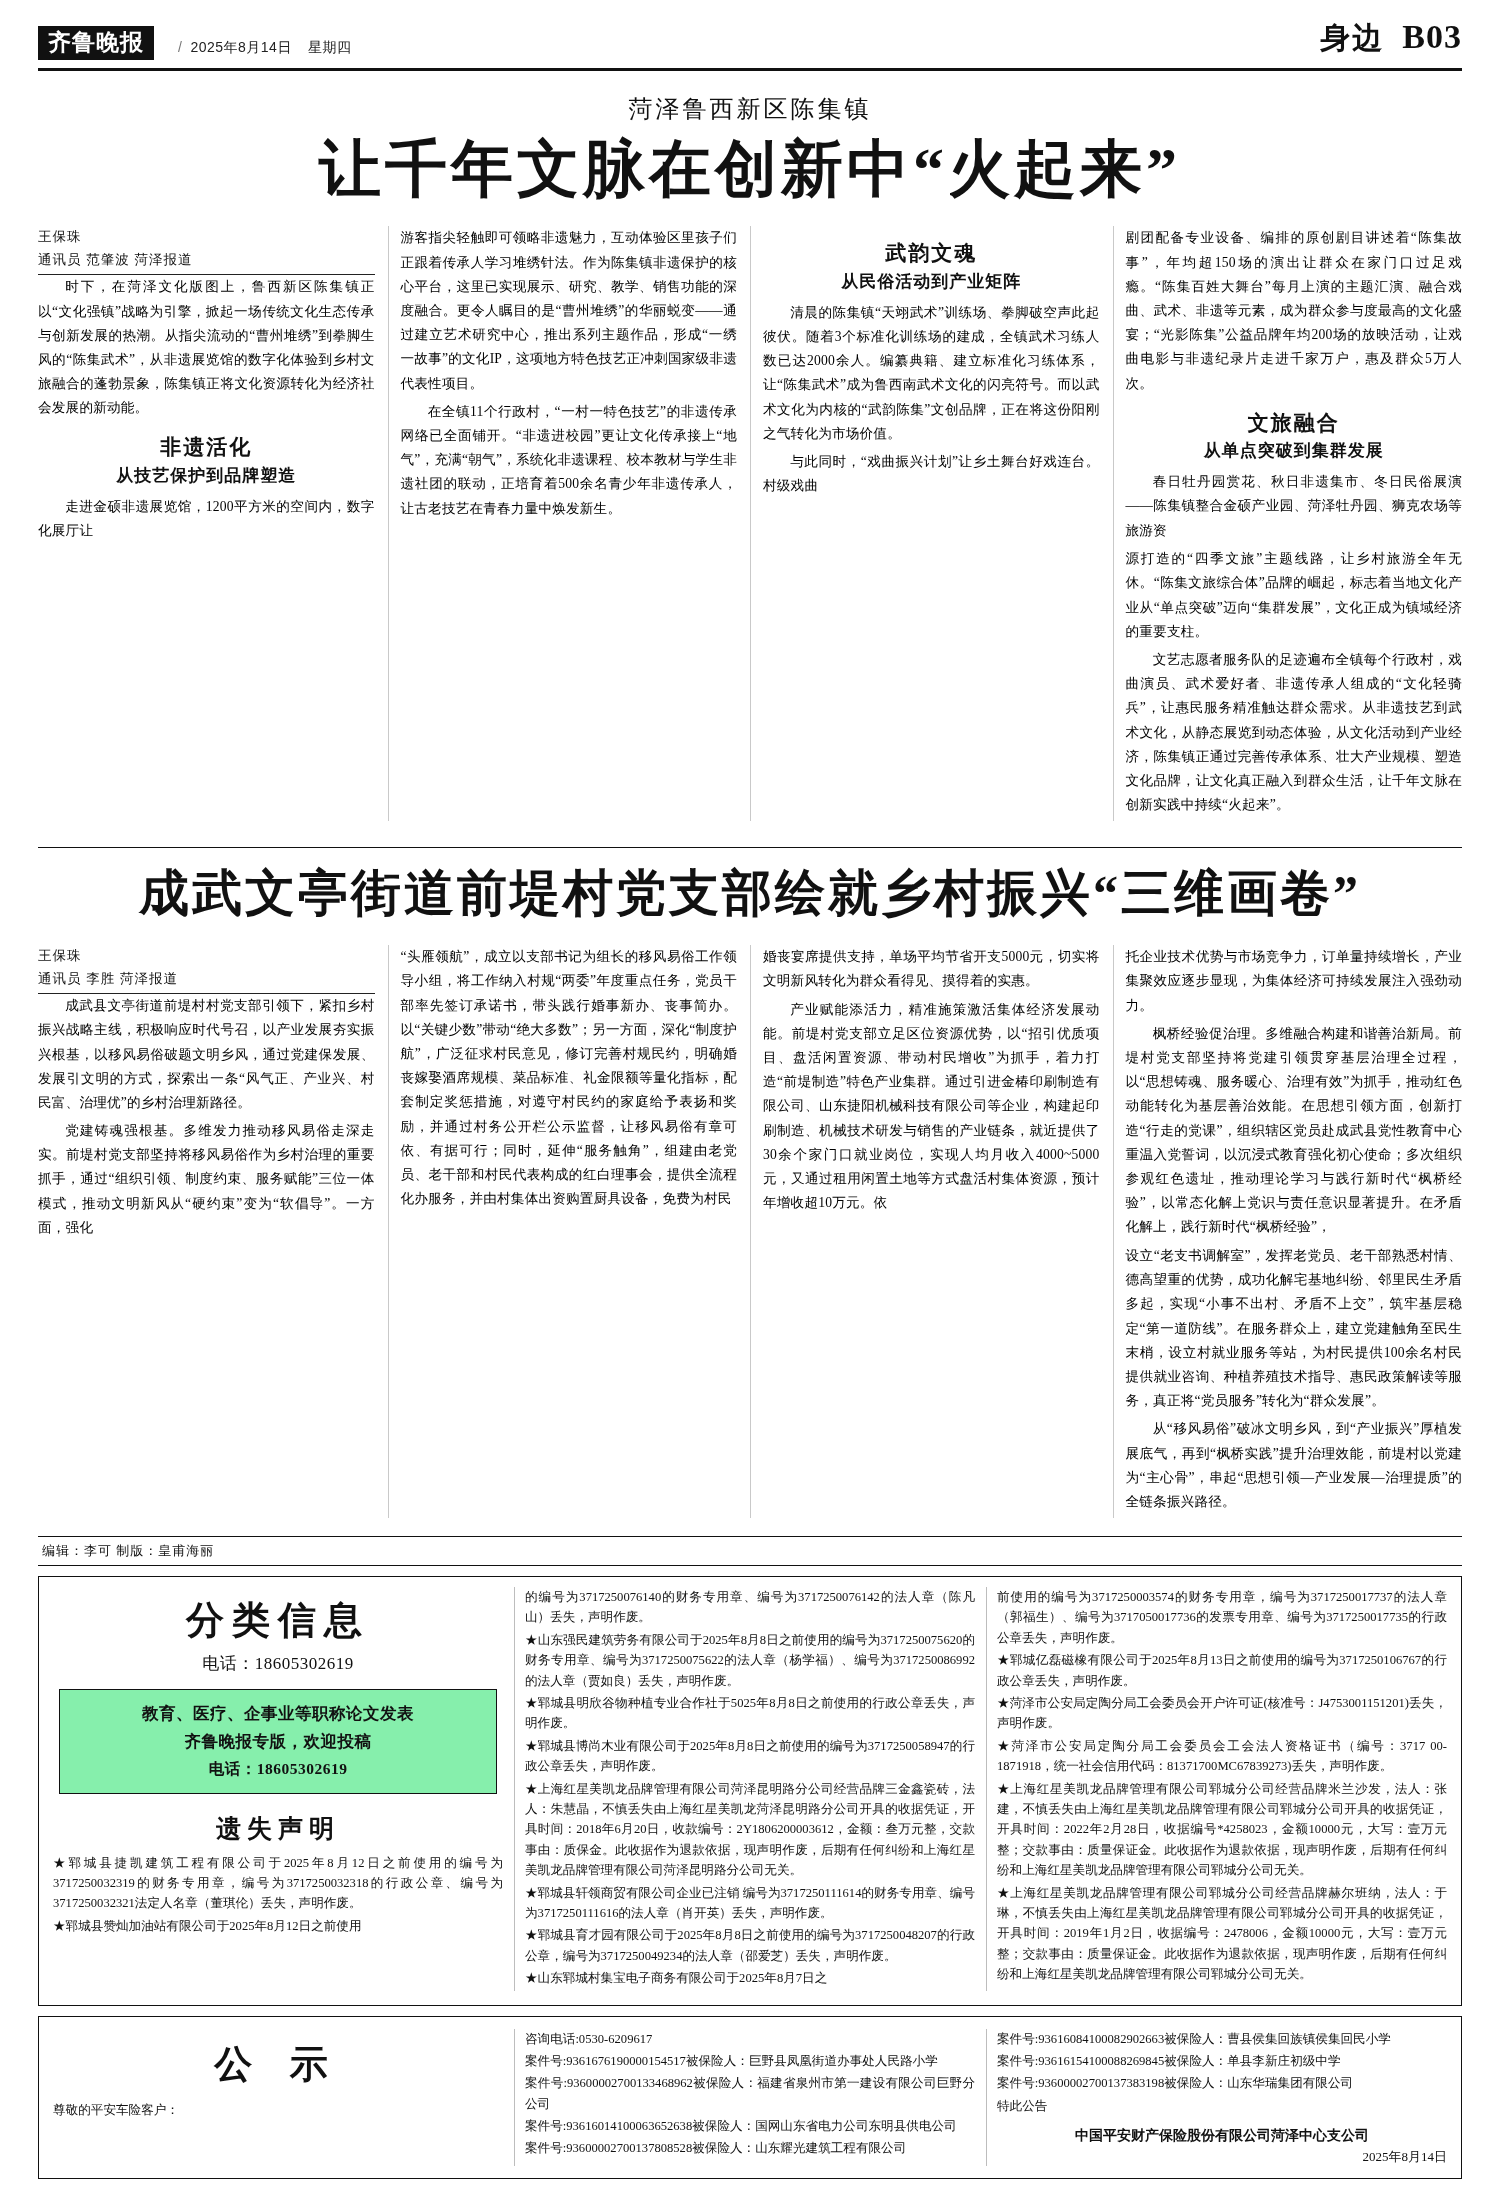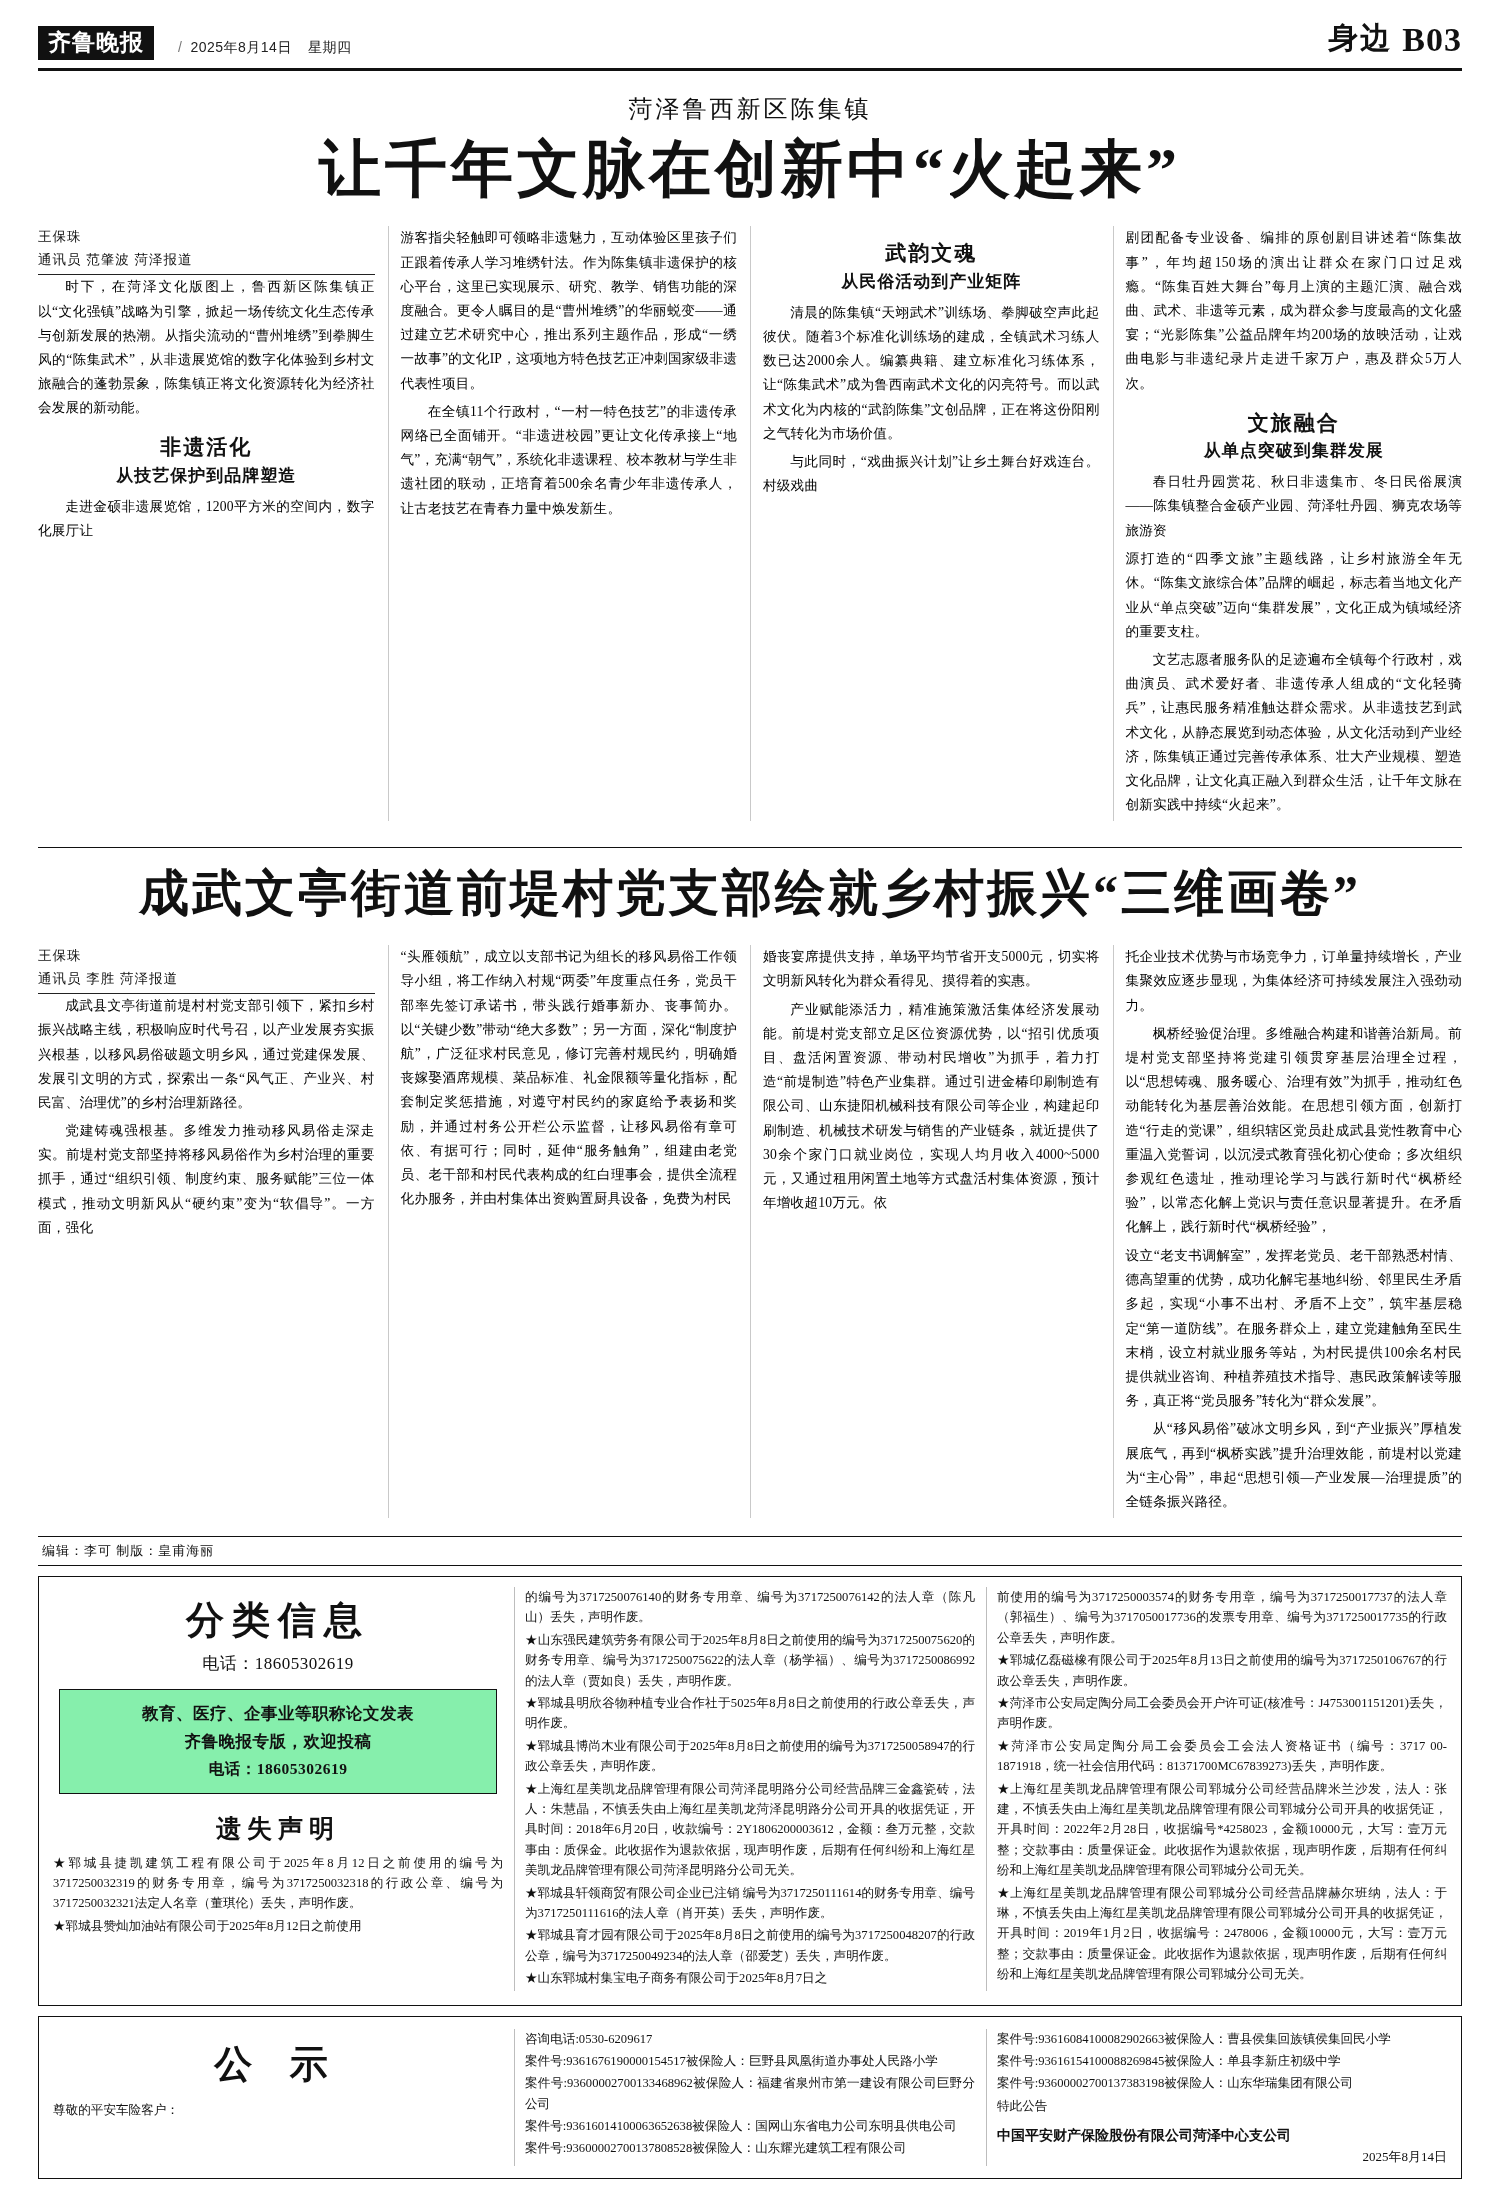--- a/index.html
+++ b/index.html
@@ -20,21 +20,21 @@
     border-bottom: 3px solid #111; padding-bottom: 8px;
   }
   .masthead-left { display: flex; align-items: flex-end; gap: 16px; }
   .logo-box {
     background: #111; color: #fff; font-size: 23px; font-weight: bold;
     letter-spacing: 1px; padding: 5px 10px 6px 10px; line-height: 1;
     font-family: "Liberation Serif", serif;
   }
   .masthead-date { font-size: 14px; color: #222; padding-bottom: 3px; letter-spacing: .5px; }
   .masthead-date .sep { margin: 0 8px; color: #777; }
-  .masthead-right { display: flex; align-items: flex-end; gap: 10px; padding-bottom: 1px; }
+  .masthead-right { display: flex; align-items: flex-start; gap: 18px; padding-bottom: 1px; }
   .section-name { font-size: 30px; font-weight: bold; font-family: "Liberation Serif", serif; letter-spacing: 2px; }
   .page-code { font-size: 34px; font-weight: bold; font-family: "Liberation Serif", serif; letter-spacing: 1px; }
 
   
   .art1 { padding-top: 22px; }
   .kicker { text-align: center; font-size: 24px; letter-spacing: 3px; font-family: "Liberation Serif", serif; }
   .headline1 {
     text-align: center; font-size: 62px; font-weight: bold; letter-spacing: 4px;
     font-family: "Liberation Serif", serif; margin-top: 10px; line-height: 1.12;
   }
@@ -109,21 +109,21 @@
     display: grid; grid-template-columns: 1fr 1fr 1fr; gap: 0 22px;
   }
   .notice .col { position: relative; }
   .notice .col + .col::before {
     content: ""; position: absolute; left: -11px; top: 0; bottom: 0; border-left: 1px solid #bdbdbd;
   }
   .ntc-title {
     text-align: center; font-size: 38px; font-weight: bold; letter-spacing: 14px;
     font-family: "Liberation Serif", serif; margin: 10px 0 10px 0;
   }
-  .ntc-sign { text-align: left; font-size: 14px; font-weight: bold; font-family: "Liberation Serif", serif; margin-top: 8px; line-height: 1.7; }
+  .ntc-sign { text-align: center; font-size: 14px; font-weight: bold; font-family: "Liberation Serif", serif; margin-top: 8px; line-height: 1.7; }
   .ntc-date { text-align: right; font-size: 13px; font-family: "Liberation Serif", serif; }
 </style>
 </head>
 <body>
 
 <div class="page">
 
   <div class="masthead">
     <div class="masthead-left">
       <div class="logo-box">齐鲁晚报</div>

